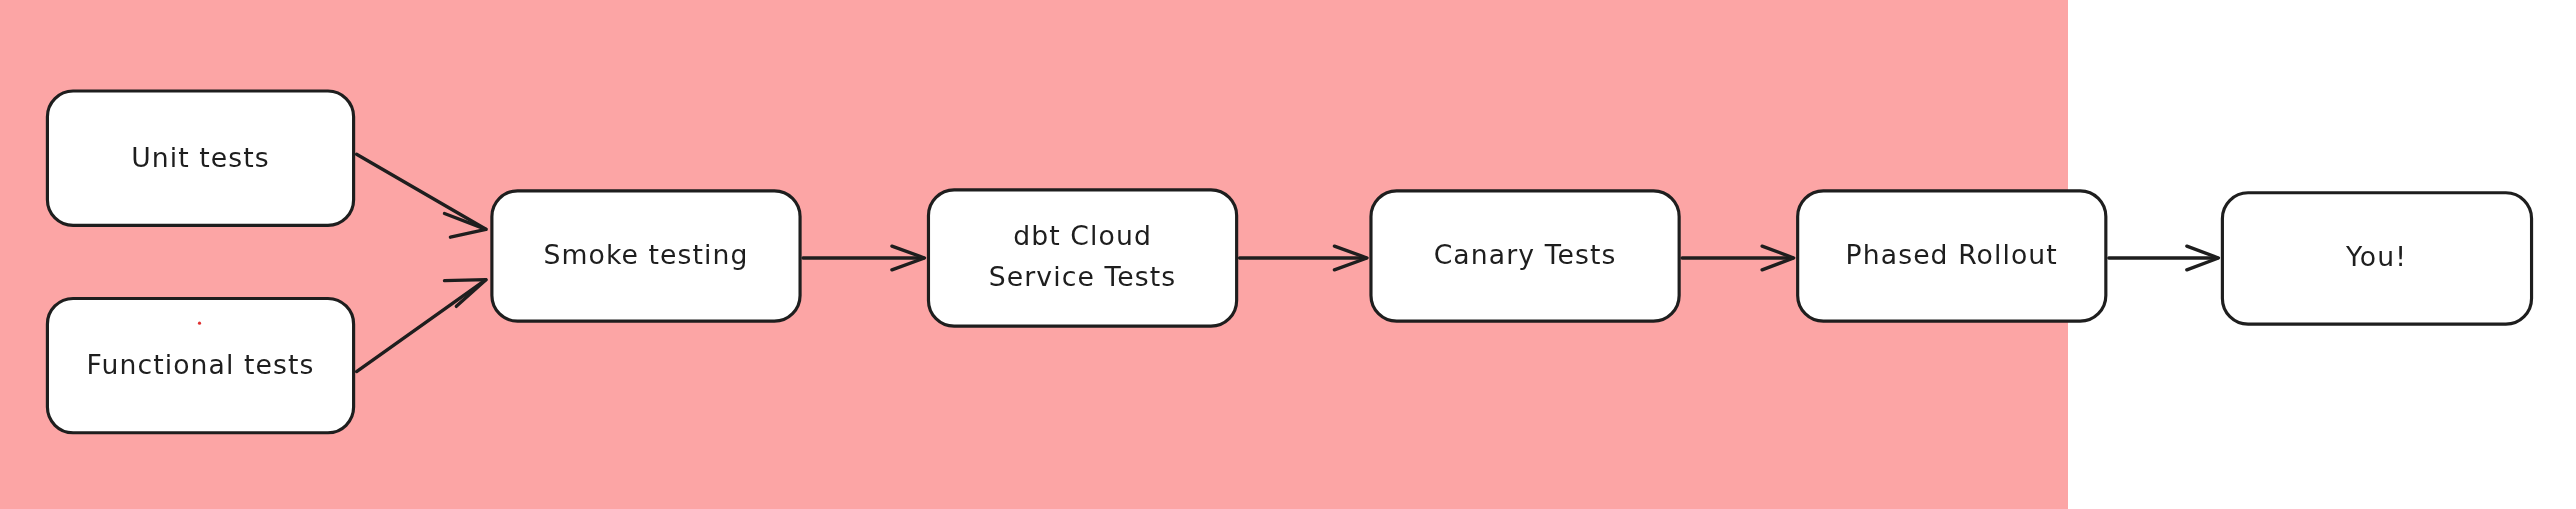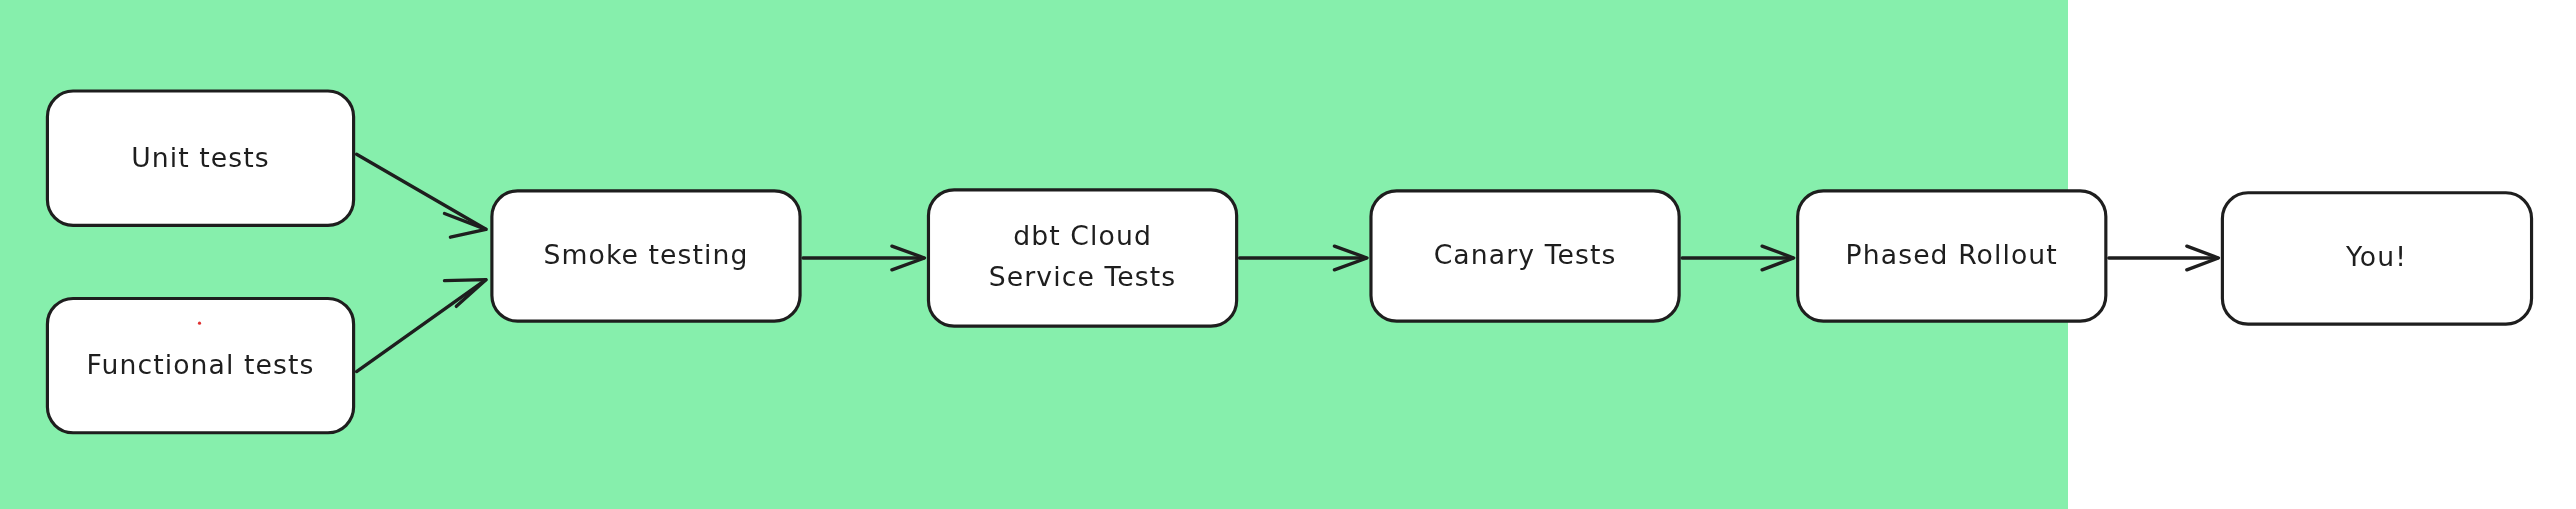--- a/index.html
+++ b/index.html
@@ -10,21 +10,21 @@
   body {
     width: 2576px;
     height: 510px;
     overflow: hidden;
     font-family: "DejaVu Sans", sans-serif;
   }
   #diagram-canvas {
     position: relative;
     width: 2068px;
     height: 510px;
-    background: #86efac;
+    background: #fca5a5;
   }
   svg.diagram-svg {
     position: absolute;
     top: 0;
     left: 0;
     width: 2576px;
     height: 510px;
     display: block;
   }
   .node-rect {

